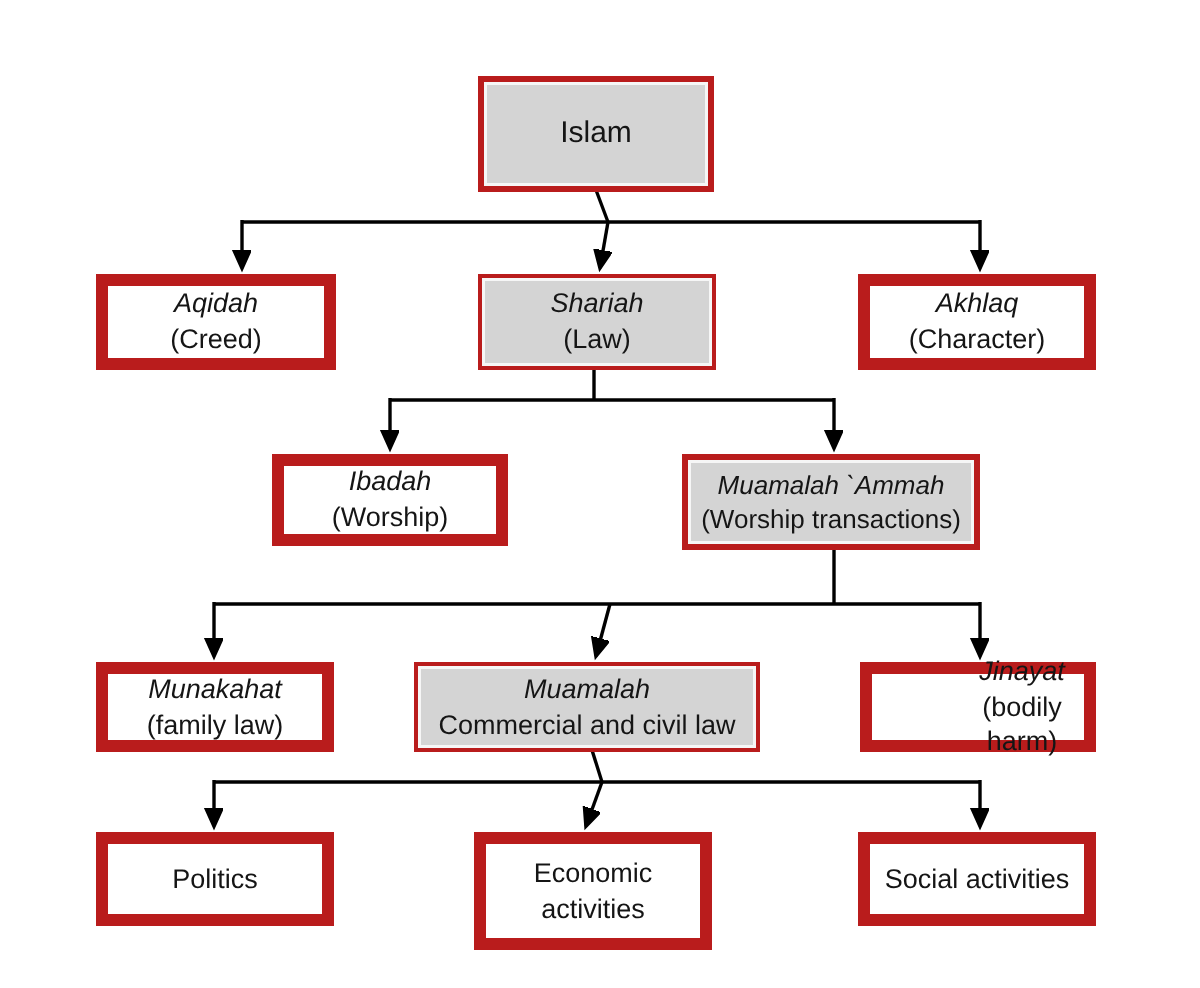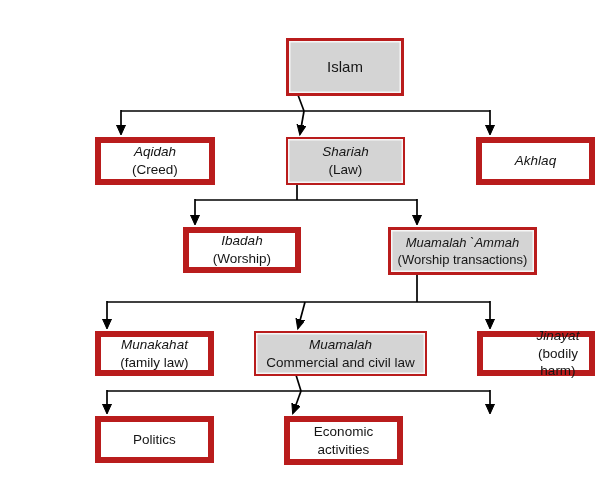--- a/index.html
+++ b/index.html
@@ -23,21 +23,20 @@
     background: #ffffff;
     border: 6px solid #b91c1c;
     display: flex;
     flex-direction: column;
     align-items: center;
     justify-content: center;
     text-align: center;
     font-size: 13.5px;
     line-height: 1.32;
     padding: 2px 4px;
-    margin-left: 47px;
   }
   .node.gray {
     background: #d4d4d4;
     border-width: 3px;
     box-shadow: inset 0 0 0 1.5px #f6f6f6;
   }
   .node.gray.thin { border-width: 2.5px; align-items: center; }
   .term { font-style: italic; }
   .root-label { font-size: 15px; }
   line, path { stroke: #000; }
@@ -95,20 +94,21 @@
     <span>(Creed)</span>
   </div>
 
   <div class="node gray thin" style="left:239px; top:137px; width:119px; height:48px;">
     <span class="term">Shariah</span>
     <span>(Law)</span>
   </div>
 
   <div class="node" style="left:429px; top:137px; width:119px; height:48px;">
     <span class="term">Akhlaq</span>
+    <span>(Character)</span>
   </div>
 
   <div class="node" style="left:136px; top:227px; width:118px; height:46px;">
     <span class="term">Ibadah</span>
     <span>(Worship)</span>
   </div>
 
   <div class="node gray" style="left:341px; top:227px; width:149px; height:48px; font-size:13px;">
     <span class="term">Muamalah `Ammah</span>
     <span>(Worship transactions)</span>
@@ -126,18 +126,21 @@
 
   <div class="node" style="left:430px; top:331px; width:118px; height:45px;padding-left:48px;">
     <span class="term">Jinayat</span>
     <span>(bodily harm)</span>
   </div>
 
   <div class="node" style="left:48px; top:416px; width:119px; height:47px;">
     <span>Politics</span>
   </div>
 
-  <div class="node" style="left:237px; top:416px; width:119px; height:49px; padding:2px 18px;">
+  <div class="node" style="left:237px; top:416px; width:119px; height:59px; padding:2px 18px;">
     <span>Economic activities</span>
   </div>
 
+  <div class="node" style="left:429px; top:416px; width:119px; height:47px;">
+    <span>Social activities</span>
+  </div>
 
 </div>
 
 </body></html>

